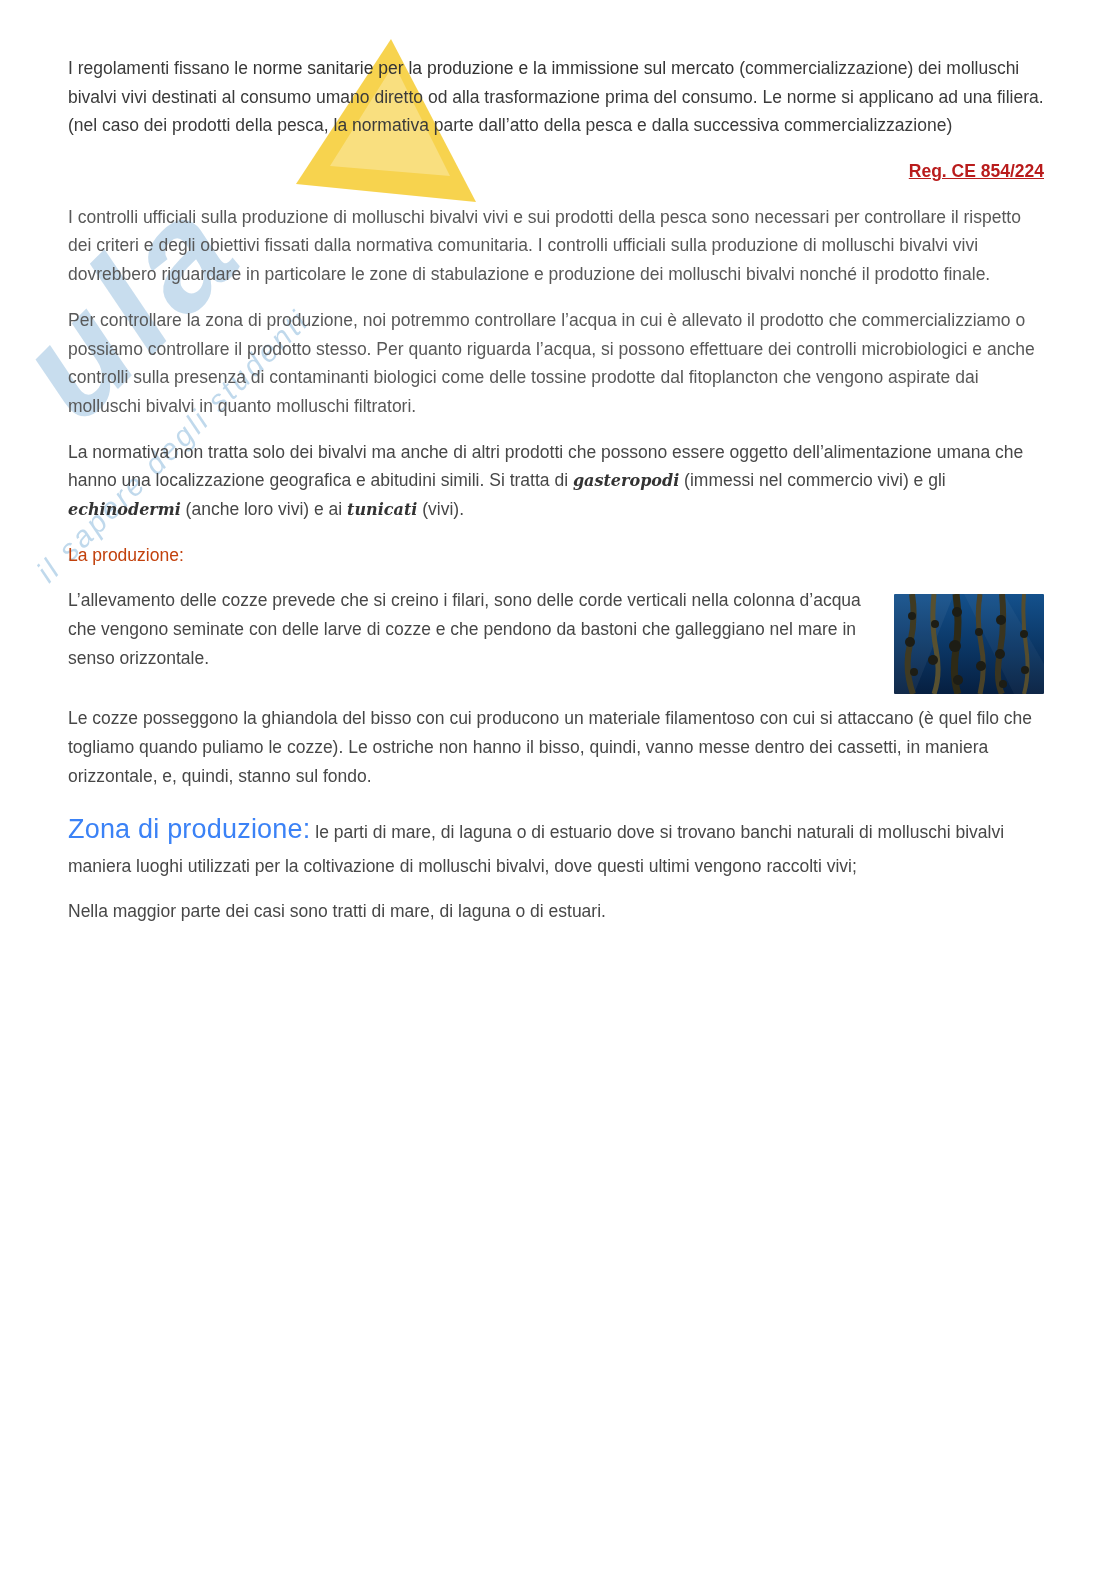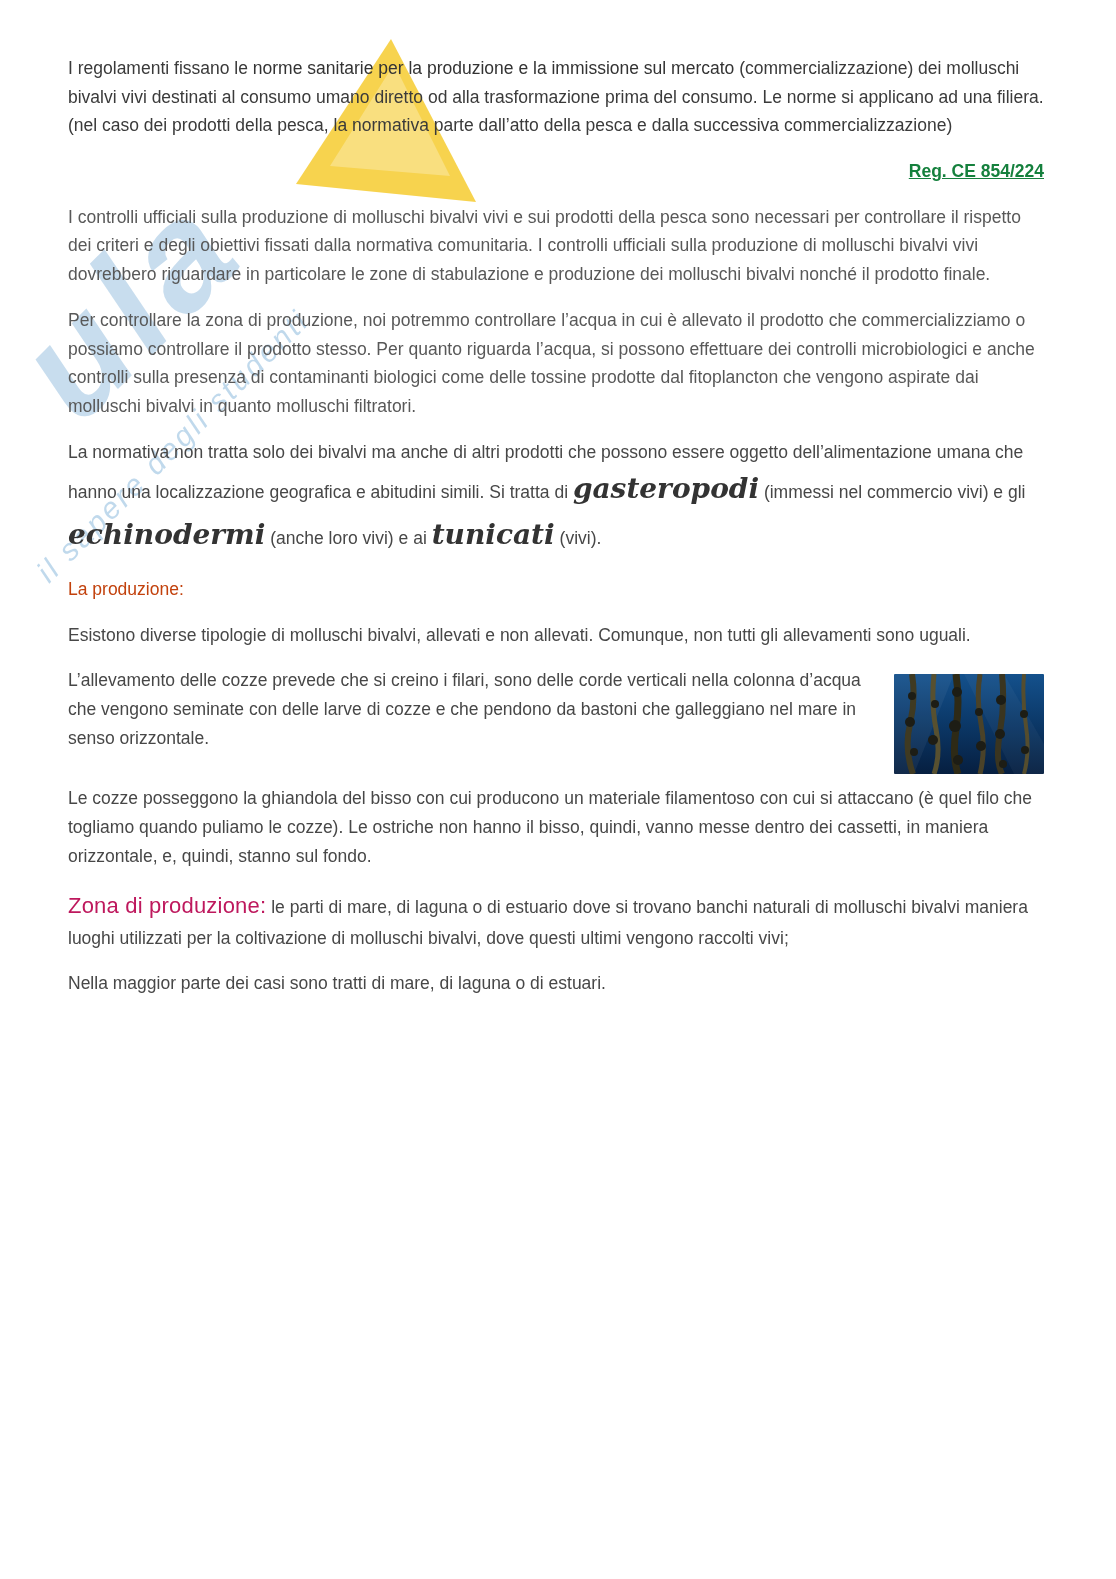--- a/index.html
+++ b/index.html
@@ -56,32 +56,32 @@
     padding: 54px 72px 0 68px;
     font-size: 17.5px;
     line-height: 1.64;
     color: #474747;
   }
   .content p { margin: 0 0 17px 0; }
   .dark  { color: #3a3a3a; }
   .gray  { color: #585858; }
   b      { font-weight: normal; color: #333333; }
   .reg   { text-align: right; margin-top: 2px !important; }
-  .bu    { font-weight: bold; text-decoration: underline; color: #15803d; padding-left: 12px; }
+  .bu    { font-weight: bold; text-decoration: underline; color: #b91c1c; padding-left: 12px; }
   .u     { color: #c2410c; }
   .script {
     font-family: "DejaVu Serif", serif;
     font-style: italic;
     font-weight: bold;
-    font-size: 28px;
+    font-size: 16px;
     color: #333333;
   }
   .zona-h {
-    font-size: 22px;
-    color: #be185d;
+    font-size: 27px;
+    color: #3b82f6;
     letter-spacing: 0.2px;
   }
   .clear { clear: both; }
   .photo {
     float: right;
     width: 150px;
     height: 100px;
     margin: 8px 0 10px 20px;
     border-radius: 1px;
     display: block;
@@ -108,21 +108,20 @@
     <p class="reg"><span class="bu">Reg. CE 854/224</span></p>
 
     <p class="gray">I controlli ufficiali sulla produzione di molluschi bivalvi vivi e sui prodotti della pesca sono necessari per controllare il rispetto dei criteri e degli obiettivi fissati dalla normativa comunitaria. I controlli ufficiali sulla produzione di molluschi bivalvi vivi dovrebbero riguardare in particolare le zone di stabulazione e produzione dei molluschi bivalvi nonché il prodotto finale.</p>
 
     <p class="gray">Per controllare la zona di produzione, noi potremmo controllare l’acqua in cui è allevato il prodotto che commercializziamo o possiamo controllare il prodotto stesso. Per quanto riguarda l’acqua, si possono effettuare dei controlli microbiologici e anche controlli sulla presenza di contaminanti biologici come delle tossine prodotte dal fitoplancton che vengono aspirate dai molluschi bivalvi in quanto molluschi filtratori.</p>
 
     <p><span>La normativa non tratta solo dei bivalvi ma anche di altri prodotti che possono essere oggetto dell’alimentazione umana che hanno una localizzazione geografica e abitudini simili. Si tratta di </span><span class="script">gasteropodi</span><span> (immessi nel commercio vivi) e gli </span><span class="script">echinodermi</span><span> (anche loro vivi) e ai </span><span class="script">tunicati</span><span> (vivi).</span></p>
 
     <p><span class="u">La produzione:</span></p>
 
-    <p>Esistono diverse tipologie di molluschi bivalvi, allevati e non allevati. Comunque, non tutti gli allevamenti sono uguali.</p>
 
     <svg class="photo" viewBox="0 0 150 100" preserveAspectRatio="none">
       <defs>
         <linearGradient id="seaG" x1="0" y1="0" x2="0" y2="1">
           <stop offset="0" stop-color="#14518c"></stop>
           <stop offset="0.45" stop-color="#0c3a6b"></stop>
           <stop offset="1" stop-color="#061f40"></stop>
         </linearGradient>
       </defs>
       <rect width="150" height="100" fill="url(#seaG)"></rect>

